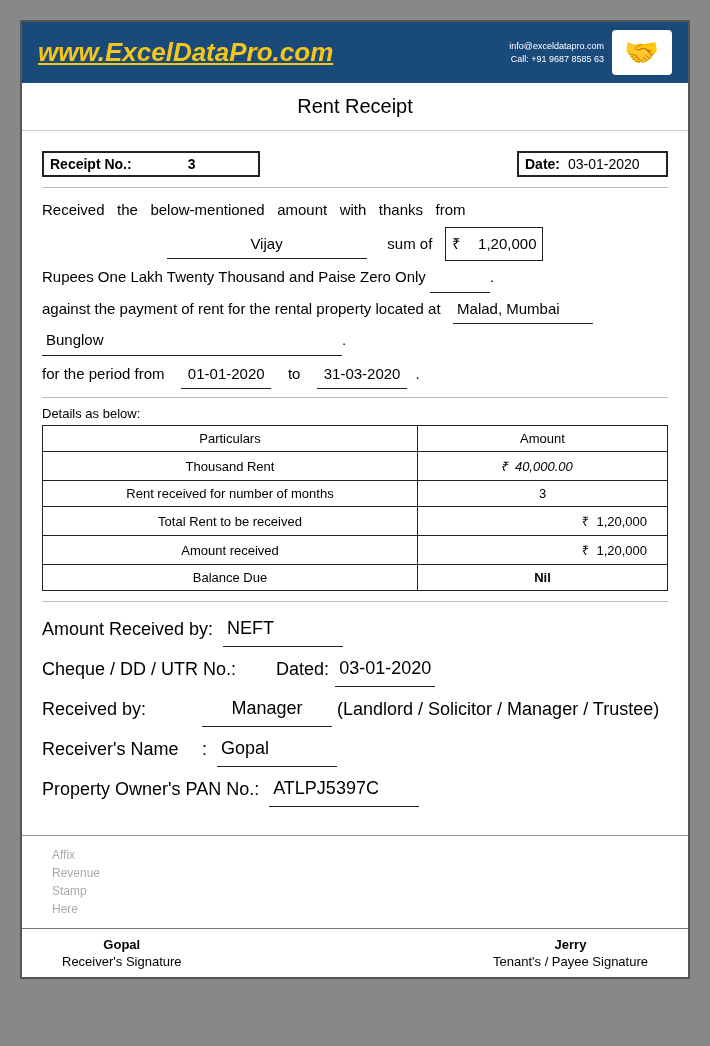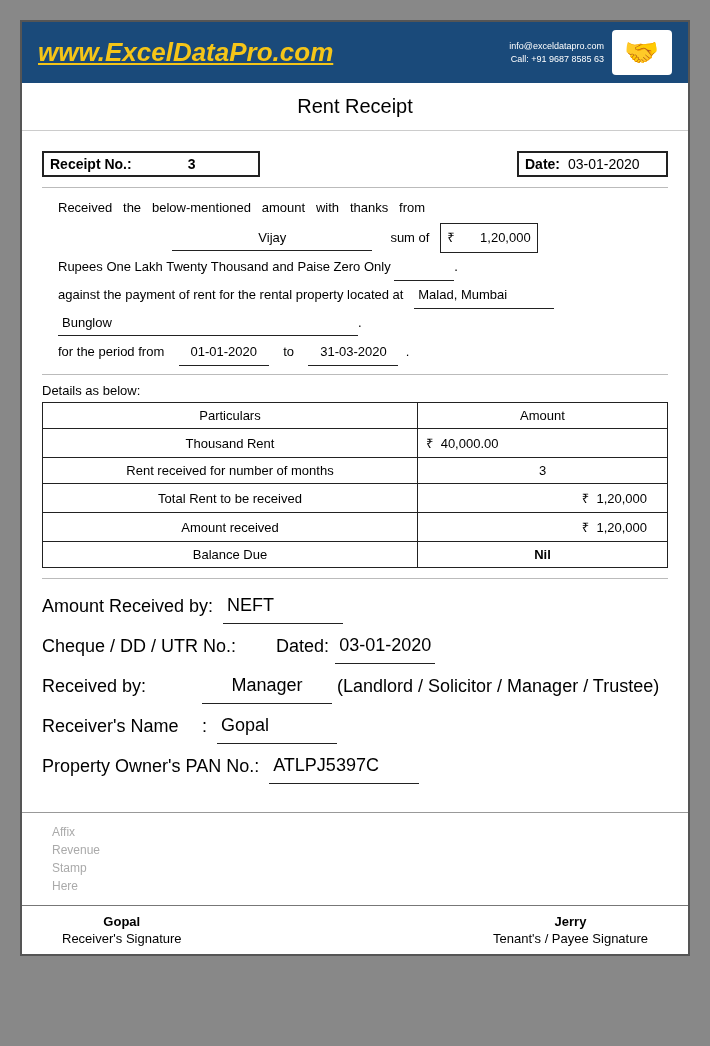--- a/index.html
+++ b/index.html
@@ -98,22 +98,22 @@
       font-size: 14px;
     }
     .date-field .label {
       font-weight: bold;
     }
     .date-field .value {
       padding-left: 8px;
       min-width: 100px;
     }
     .section {
-      margin: 8px 16px;
-      font-size: 13px;
+      margin: 8px 0;
+      font-size: 15px;
       line-height: 1.9;
     }
     .section p {
       margin: 2px 0;
     }
     .details-label {
       font-size: 13px;
       margin: 8px 0 4px 0;
     }
     .details-table {
@@ -285,21 +285,21 @@
     <table class="details-table">
       <thead>
         <tr>
           <th style="width:60%;">Particulars</th>
           <th style="width:40%;">Amount</th>
         </tr>
       </thead>
       <tbody>
         <tr>
           <td>Thousand Rent</td>
-          <td style="text-align:left; padding-right:20px;">
+          <td style="text-align:center; padding-right:20px;font-style:italic;">
             <span>₹</span>&nbsp;&nbsp;40,000.00
           </td>
         </tr>
         <tr>
           <td>Rent received for number of months</td>
           <td style="text-align:center;">3</td>
         </tr>
         <tr>
           <td>Total Rent to be received</td>
           <td style="text-align:right; padding-right:20px;">

